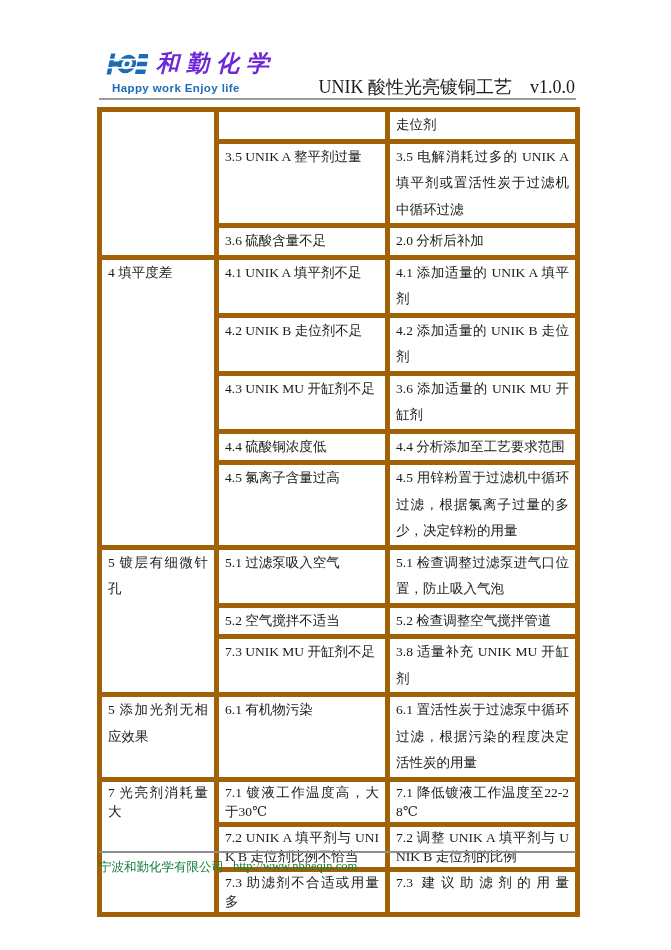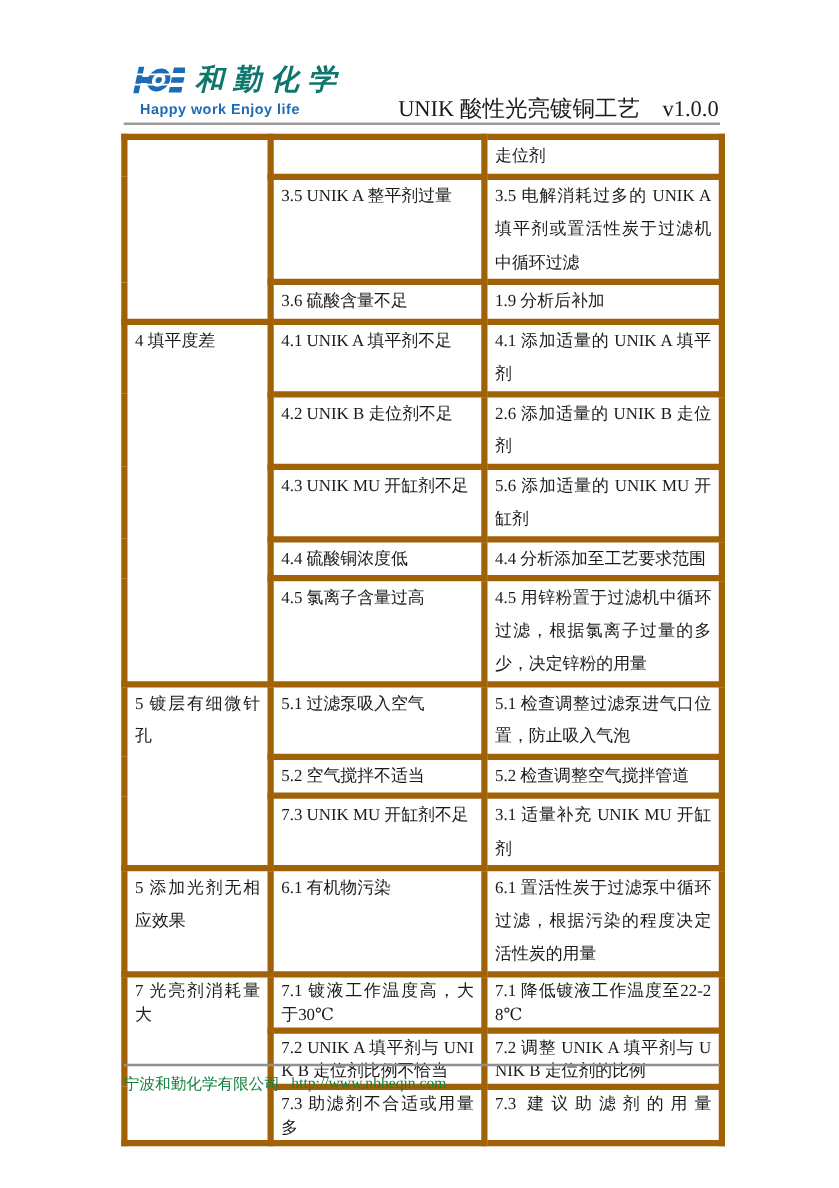--- a/index.html
+++ b/index.html
@@ -69,21 +69,21 @@
             <circle cx="24" cy="14" r="7.6" fill="none" stroke="#1b6cb5" stroke-width="4"></circle>
             <circle cx="24" cy="14" r="2.6"></circle>
             <rect x="34.5" y="3.6" width="10.5" height="4.6"></rect>
             <rect x="34.5" y="11.7" width="10.5" height="4.6"></rect>
             <rect x="34.5" y="19.8" width="10.5" height="4.6"></rect>
             <rect x="-2" y="8.6" width="52" height="1.5" fill="#ffffff"></rect>
             <rect x="-2" y="17.2" width="52" height="1.5" fill="#ffffff"></rect>
           </g>
         </svg>
       </span>
-      <span class="logo-name" style="color:#0f766e">和勤化学</span>
+      <span class="logo-name" style="color:#6d28d9">和勤化学</span>
     </div>
     <div class="logo-tagline" style="color:#1b6cb5">Happy work Enjoy life</div>
   </div>
 
   <div class="doc-title">UNIK 酸性光亮镀铜工艺　v1.0.0</div>
   <div class="header-rule"></div>
 
   <table class="trouble">
     <colgroup>
       <col style="width:117px">
@@ -95,55 +95,55 @@
           <td class="col-problem" rowspan="3"></td>
           <td class="col-cause"></td>
           <td class="col-solution">走位剂</td>
         </tr>
         <tr data-section-index="0">
           <td class="col-cause">3.5 UNIK A 整平剂过量</td>
           <td class="col-solution">3.5 电解消耗过多的 UNIK A 填平剂或置活性炭于过滤机中循环过滤</td>
         </tr>
         <tr data-section-index="0">
           <td class="col-cause">3.6 硫酸含量不足</td>
-          <td class="col-solution">1.9 分析后补加</td>
+          <td class="col-solution">2.0 分析后补加</td>
         </tr>
         <tr data-section-index="1">
           <td class="col-problem" rowspan="5">4 填平度差</td>
           <td class="col-cause">4.1 UNIK A 填平剂不足</td>
           <td class="col-solution">4.1 添加适量的 UNIK A 填平剂</td>
         </tr>
         <tr data-section-index="1">
           <td class="col-cause">4.2 UNIK B 走位剂不足</td>
-          <td class="col-solution">2.6 添加适量的 UNIK B 走位剂</td>
+          <td class="col-solution">4.2 添加适量的 UNIK B 走位剂</td>
         </tr>
         <tr data-section-index="1">
           <td class="col-cause">4.3 UNIK MU 开缸剂不足</td>
-          <td class="col-solution">5.6 添加适量的 UNIK MU 开缸剂</td>
+          <td class="col-solution">3.6 添加适量的 UNIK MU 开缸剂</td>
         </tr>
         <tr data-section-index="1">
           <td class="col-cause">4.4 硫酸铜浓度低</td>
           <td class="col-solution">4.4 分析添加至工艺要求范围</td>
         </tr>
         <tr data-section-index="1">
           <td class="col-cause">4.5 氯离子含量过高</td>
           <td class="col-solution">4.5 用锌粉置于过滤机中循环过滤，根据氯离子过量的多少，决定锌粉的用量</td>
         </tr>
         <tr data-section-index="2">
           <td class="col-problem" rowspan="3">5 镀层有细微针孔</td>
           <td class="col-cause">5.1 过滤泵吸入空气</td>
           <td class="col-solution">5.1 检查调整过滤泵进气口位置，防止吸入气泡</td>
         </tr>
         <tr data-section-index="2">
           <td class="col-cause">5.2 空气搅拌不适当</td>
           <td class="col-solution">5.2 检查调整空气搅拌管道</td>
         </tr>
         <tr data-section-index="2">
           <td class="col-cause">7.3 UNIK MU 开缸剂不足</td>
-          <td class="col-solution">3.1 适量补充 UNIK MU 开缸剂</td>
+          <td class="col-solution">3.8 适量补充 UNIK MU 开缸剂</td>
         </tr>
         <tr data-section-index="3">
           <td class="col-problem" rowspan="1">5 添加光剂无相应效果</td>
           <td class="col-cause">6.1 有机物污染</td>
           <td class="col-solution">6.1 置活性炭于过滤泵中循环过滤，根据污染的程度决定活性炭的用量</td>
         </tr>
         <tr data-section-index="4">
           <td class="col-problem" rowspan="3">7 光亮剂消耗量大</td>
           <td class="col-cause">7.1 镀液工作温度高，大于30℃</td>
           <td class="col-solution">7.1 降低镀液工作温度至22-28℃</td>

